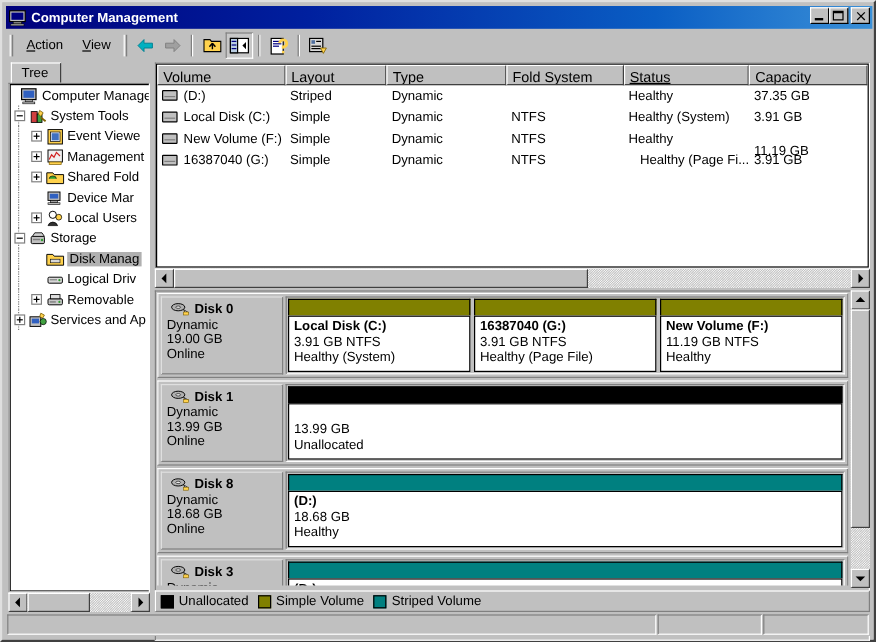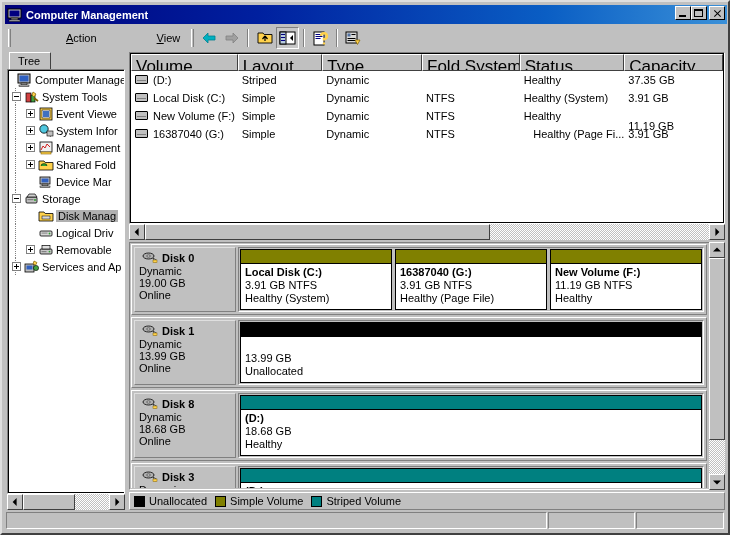--- a/index.html
+++ b/index.html
@@ -28,21 +28,21 @@
   .wbtn i{position:absolute;display:block;background:#000;}
   .min i{left:3px;bottom:2px;width:7px;height:2px;}
   .max i{left:2px;top:2px;width:9px;height:8px;background:transparent;border:1px solid #000;border-top-width:2px;box-sizing:border-box;}
   .clo i.a{left:3px;top:6px;width:9px;height:1px;transform:rotate(45deg);}
   .clo i.b{left:3px;top:6px;width:9px;height:1px;transform:rotate(-45deg);}
 
   
   #menurow{position:absolute;left:2px;top:23px;width:722px;height:24px;background:#c0c0c0;
            display:flex;align-items:center;}
   .gripper{width:3px;height:18px;margin:0 3px;border-left:1px solid #fff;border-right:1px solid #808080;box-sizing:border-box;}
-  .mitem{padding:2px 8px;color:#000;font-size:11px;margin-left:44px;}
+  .mitem{padding:2px 8px;color:#000;font-size:11px;}
   .mitem u{text-decoration:underline;}
   .tbsep{width:2px;height:18px;margin:0 4px;border-left:1px solid #808080;border-right:1px solid #fff;box-sizing:border-box;}
   .tbtn{width:23px;height:22px;display:flex;align-items:center;justify-content:center;position:relative;box-sizing:border-box;}
   .tbtn.pressed{border:1px solid #808080;border-right-color:#fff;border-bottom-color:#fff;background:#c8c8c8;}
 
   
   #client{position:absolute;left:2px;top:47px;width:722px;height:463px;}
 
   
   #treepane{position:absolute;left:0;top:0;width:122px;height:463px;}
@@ -70,34 +70,34 @@
 
   
   #listbox{position:absolute;left:2px;top:2px;width:596px;height:172px;background:#fff;box-sizing:border-box;
            border-top:1px solid #808080;border-left:1px solid #808080;
            border-right:1px solid #fff;border-bottom:1px solid #fff;}
   #listinner{position:absolute;left:0;top:0;right:0;bottom:0;border:1px solid #000;box-sizing:border-box;background:#fff;overflow:hidden;}
   #hdrrow{display:flex;height:17px;background:#c0c0c0;}
   .hcell{height:17px;box-sizing:border-box;background:#c0c0c0;
          border-top:1px solid #fff;border-left:1px solid #fff;
          border-right:1px solid #404040;border-bottom:1px solid #404040;
-         padding:2px 0 0 4px;font-size:17px;overflow:hidden;white-space:nowrap;}
+         padding:2px 0 0 4px;font-size:12px;overflow:hidden;white-space:nowrap;}
   .vrow{display:flex;height:18px;align-items:center;font-size:11px;}
   .vcell{box-sizing:border-box;padding-left:4px;white-space:nowrap;overflow:hidden;}
   .vcell.first{display:flex;align-items:center;padding-left:3px;}
   .drvico{width:16px;height:12px;flex:0 0 auto;margin-right:3px;position:relative;}
   .drvico i{position:absolute;left:1px;top:1px;width:13px;height:9px;background:#c0c0c0;
             border:1px solid #000;border-radius:1px;box-sizing:border-box;}
   .drvico i:after{content:"";position:absolute;left:1px;top:4px;width:9px;height:1px;background:#808080;}
 
   
   #lhs{position:absolute;left:2px;top:174px;width:596px;height:16px;box-sizing:border-box;}
 
   
-  #graphbox{position:absolute;left:2px;top:192px;width:596px;height:248px;background:#c0c0c0;box-sizing:border-box;
+  #graphbox{position:absolute;left:2px;top:192px;width:596px;height:292px;background:#c0c0c0;box-sizing:border-box;
             border-top:1px solid #808080;border-left:1px solid #808080;
             border-right:1px solid #fff;border-bottom:1px solid #fff;}
   #graphinner{position:absolute;left:1px;top:1px;width:576px;height:244px;overflow:hidden;}
   .diskrow{position:relative;height:71px;background:#c0c0c0;box-sizing:border-box;margin-bottom:2px;
            border-top:1px solid #fff;border-left:1px solid #fff;
            border-right:1px solid #808080;border-bottom:1px solid #808080;}
   .dhead{position:absolute;left:2px;top:2px;width:102px;height:65px;box-sizing:border-box;background:#c0c0c0;
          border-top:1px solid #dfdfdf;border-left:1px solid #dfdfdf;
          border-right:1px solid #808080;border-bottom:1px solid #808080;padding:3px 0 0 4px;font-size:11px;}
   .dhead .dt{display:flex;align-items:center;font-weight:bold;margin-bottom:1px;}
@@ -279,30 +279,20 @@
                     <rect x="2" y="2" width="12" height="12" fill="#ffd24d" stroke="#000" stroke-width="0.8"></rect>
                     <rect x="4" y="4" width="8" height="8" fill="#fff" stroke="#000" stroke-width="0.6"></rect>
                     <rect x="5" y="5" width="6" height="6" fill="#4070c0"></rect>
                   </svg></span>
                 <span class="tlabel">Event Viewe</span>
               </div>
               <div class="trow">
                 <span class="dots" style="width: 15px; border-left: 1px dotted rgb(128, 128, 128); margin-left: 6px;"></span>
                 <span class="expander plus" style="margin-left: -5px; margin-right: 3px;"></span>
                 <span class="ico"><svg width="16" height="16" viewBox="0 0 16 16">
-                    <circle cx="6" cy="6" r="4.2" fill="#50c8e0" stroke="#000" stroke-width="0.8"></circle>
-                    <path d="M9 9 l4 4" stroke="#000" stroke-width="2"></path>
-                    <rect x="9" y="8" width="6" height="5" fill="#c0c0c0" stroke="#000" stroke-width="0.6"></rect>
-                  </svg></span>
-                <span class="tlabel">System Infor</span>
-              </div>
-              <div class="trow">
-                <span class="dots" style="width: 15px; border-left: 1px dotted rgb(128, 128, 128); margin-left: 6px;"></span>
-                <span class="expander plus" style="margin-left: -5px; margin-right: 3px;"></span>
-                <span class="ico"><svg width="16" height="16" viewBox="0 0 16 16">
                     <rect x="2" y="2" width="12" height="10" fill="#f0f0f0" stroke="#000" stroke-width="0.8"></rect>
                     <polyline points="3,10 5,6 7,8 9,4 12,7" fill="none" stroke="#d02020" stroke-width="1"></polyline>
                     <rect x="3" y="12" width="10" height="2" fill="#ffd24d" stroke="#806000" stroke-width="0.6"></rect>
                   </svg></span>
                 <span class="tlabel">Management</span>
               </div>
               <div class="trow">
                 <span class="dots" style="width: 15px; border-left: 1px dotted rgb(128, 128, 128); margin-left: 6px;"></span>
                 <span class="expander plus" style="margin-left: -5px; margin-right: 3px;"></span>
                 <span class="ico"><svg width="16" height="16" viewBox="0 0 16 16">
@@ -314,20 +304,30 @@
               <div class="trow">
                 <span class="dots" style="width: 15px; border-left: 1px dotted rgb(128, 128, 128); margin-left: 6px;"></span>
                 <span style="width: 7px; flex: 0 0 auto;"></span>
                 <span class="ico"><svg width="16" height="16" viewBox="0 0 16 16">
                     <rect x="2" y="3" width="10" height="7" fill="#c0c0c0" stroke="#000" stroke-width="0.8"></rect>
                     <rect x="3.5" y="4.5" width="7" height="4" fill="#3060c0"></rect>
                     <rect x="4" y="10" width="6" height="2" fill="#a0a0a0" stroke="#000" stroke-width="0.5"></rect>
                     <rect x="2" y="12" width="10" height="1.5" fill="#d0d0d0" stroke="#000" stroke-width="0.5"></rect>
                   </svg></span>
                 <span class="tlabel">Device Mar</span>
+              </div>
+              <div class="trow">
+                <span class="dots" style="width: 15px; border-left: 1px dotted rgb(128, 128, 128); margin-left: 6px;"></span>
+                <span class="expander plus" style="margin-left: -5px; margin-right: 3px;"></span>
+                <span class="ico"><svg width="16" height="16" viewBox="0 0 16 16">
+                    <circle cx="6" cy="5" r="3" fill="#fff" stroke="#000" stroke-width="0.8"></circle>
+                    <path d="M2 14 a4.2 4.2 0 0 1 8 0 z" fill="#303030" stroke="#000" stroke-width="0.6"></path>
+                    <circle cx="11" cy="7" r="2.4" fill="#ffd24d" stroke="#000" stroke-width="0.6"></circle>
+                  </svg></span>
+                <span class="tlabel">Local Users</span>
               </div>
               <div class="trow">
                 <span class="dots" style="width: 1px; border-left: 1px dotted rgb(128, 128, 128); margin-left: 6px;"></span>
                 <span class="expander" style="margin-left: -5px; margin-right: 3px;"></span>
                 <span class="ico"><svg width="16" height="16" viewBox="0 0 16 16">
                     <rect x="2" y="6" width="11" height="6" rx="1" fill="#c0c0c0" stroke="#000" stroke-width="0.8"></rect>
                     <rect x="3.5" y="8" width="6" height="1.2" fill="#808080"></rect>
                     <circle cx="11" cy="9" r="1" fill="#30a030"></circle>
                     <path d="M5 3 h6 l2 3 H3 Z" fill="#d0d0d0" stroke="#000" stroke-width="0.7"></path>
                   </svg></span>

